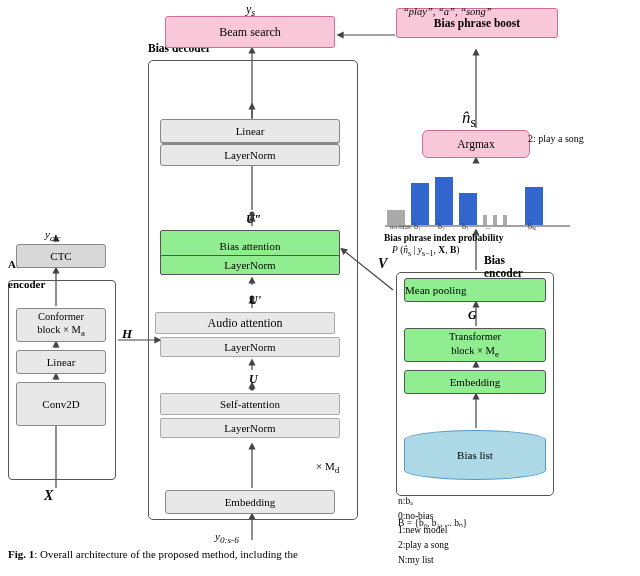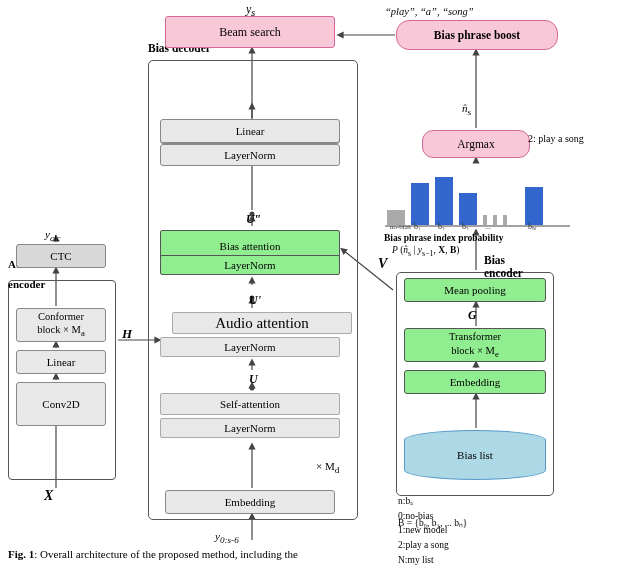--- a/index.html
+++ b/index.html
@@ -122,27 +122,27 @@
       left: 160px; top: 418px;
       width: 180px; height: 20px;
       border: 1.5px solid #aaa;
       border-radius: 2px;
       background: #e8e8e8;
       display: flex; align-items: center; justify-content: center;
       font-size: 11px;
     }
     .bd-audio-attn {
       position: absolute;
-      left: 172px; top: 312px;
+      left: 155px; top: 312px;
       width: 180px; height: 22px;
       border: 1.5px solid #aaa;
       border-radius: 2px;
       background: #e8e8e8;
       display: flex; align-items: center; justify-content: center;
-      font-size: 15px;
+      font-size: 12px;
     }
     .bd-audio-layernorm {
       position: absolute;
       left: 160px; top: 337px;
       width: 180px; height: 20px;
       border: 1.5px solid #aaa;
       border-radius: 2px;
       background: #e8e8e8;
       display: flex; align-items: center; justify-content: center;
       font-size: 11px;
@@ -221,21 +221,21 @@
       border-radius: 5px;
     }
 
     .be-mean-pooling {
       position: absolute;
       left: 404px; top: 278px;
       width: 142px; height: 24px;
       border: 1.5px solid #555;
       border-radius: 3px;
       background: #90ee90;
-      display: flex; align-items: center; justify-content: center;
+      display: flex; align-items: center; 
       font-size: 11px;
     }
     .be-transformer {
       position: absolute;
       left: 404px; top: 328px;
       width: 142px; height: 34px;
       border: 1.5px solid #555;
       border-radius: 3px;
       background: #90ee90;
       display: flex; align-items: center; justify-content: center;
@@ -263,33 +263,33 @@
       display: flex; align-items: center; justify-content: center;
       font-size: 11px;
     }
 
     
     .argmax-box {
       position: absolute;
       left: 422px; top: 130px;
       width: 108px; height: 28px;
       border: 1.5px solid #d4689a;
-      border-radius: 11px;
+      border-radius: 6px;
       background: #f8c8d8;
       display: flex; align-items: center; justify-content: center;
       font-size: 11.5px;
     }
 
     
     .bias-phrase-boost-box {
       position: absolute;
-      left: 396px; top: 20px;
+      left: 396px; top: 8px;
       width: 162px; height: 30px;
       border: 1.5px solid #d4689a;
-      border-radius: 13px;
+      border-radius: 3px;
       background: #f8c8d8;
       display: flex; align-items: center; justify-content: center;
       font-size: 11.5px; font-weight: bold;
     }
 
     
     .bar-chart {
       position: absolute;
       left: 385px; top: 165px;
       width: 185px; height: 65px;
@@ -469,27 +469,27 @@
   </div>
 
   <div style="position:absolute;left:468px;top:308px;font-style:italic;font-size:12px;font-weight:bold;">G</div>
 
   <div style="position:absolute;left:378px;top:256px;font-style:italic;font-size:14px;font-weight:bold;">V</div>
 
   <div class="bias-phrase-boost-box">
     <span>Bias phrase boost</span>
   </div>
 
-  <div style="position:absolute;left:385px;top:6px;font-size:10.5px;font-style:italic;">“play”, “a”, “song”</div>
+  <div style="position:absolute;left:403px;top:6px;font-size:10.5px;font-style:italic;">“play”, “a”, “song”</div>
 
   <div class="argmax-box">
     <span>Argmax</span>
   </div>
 
-  <div style="position:absolute;left:462px;top:102px;font-size:11px;"><i>n̂</i><sub>s</sub></div>
+  <div style="position:absolute;left:462px;top:108px;font-size:17px;"><i>n̂</i><sub>s</sub></div>
 
   <div style="position:absolute;left:528px;top:133px;font-size:10px;">2: play a song</div>
 
   <svg class="bar-chart" viewBox="0 0 185 65" xmlns="http://www.w3.org/2000/svg">
 
     <rect x="2" y="45" width="18" height="15" fill="#aaa"></rect>
     <rect x="26" y="18" width="18" height="42" fill="#3366cc"></rect>
     <rect x="50" y="12" width="18" height="48" fill="#3366cc"></rect>
     <rect x="74" y="28" width="18" height="32" fill="#3366cc"></rect>
     <rect x="98" y="50" width="4" height="10" fill="#aaa"></rect>

